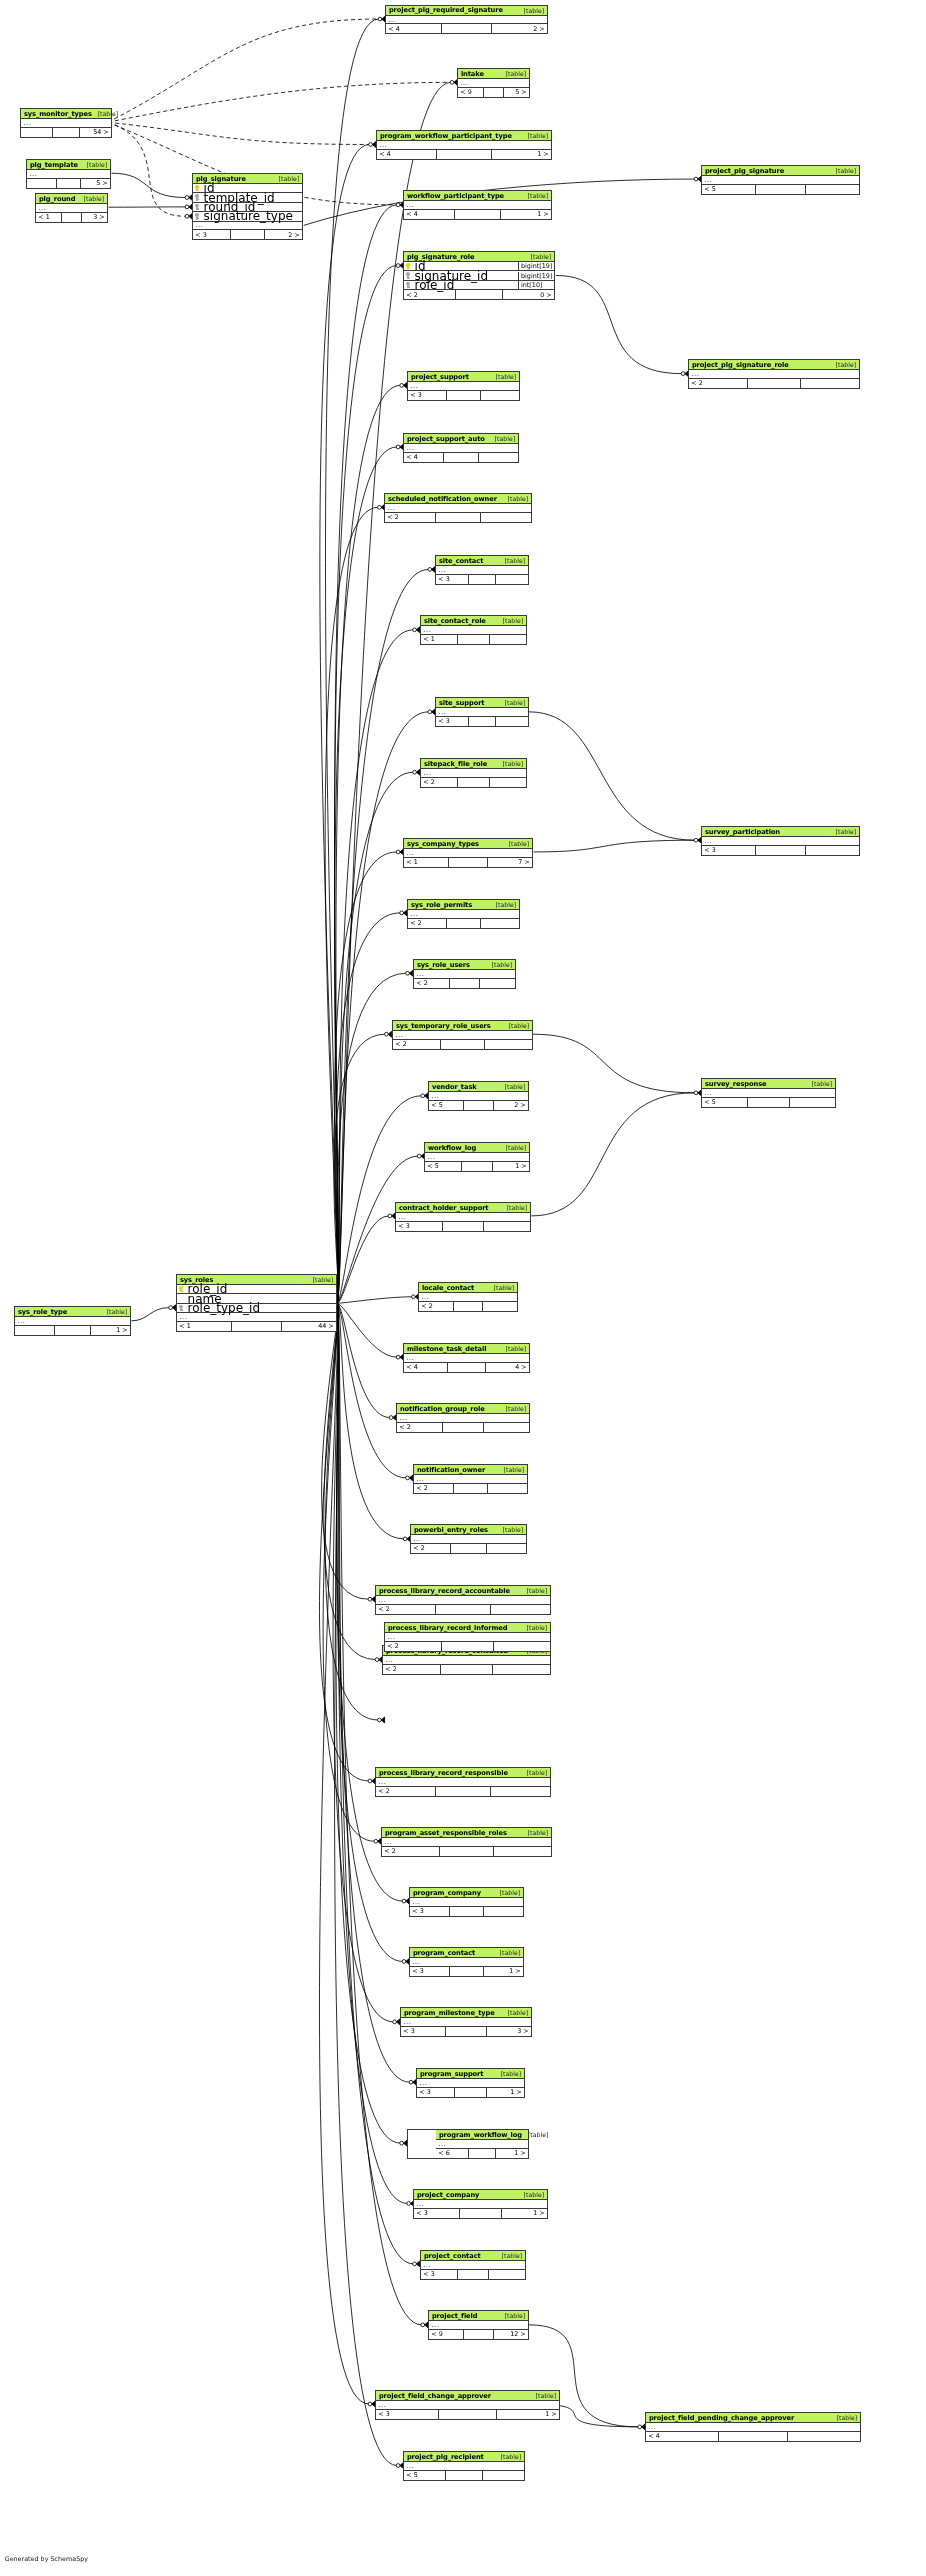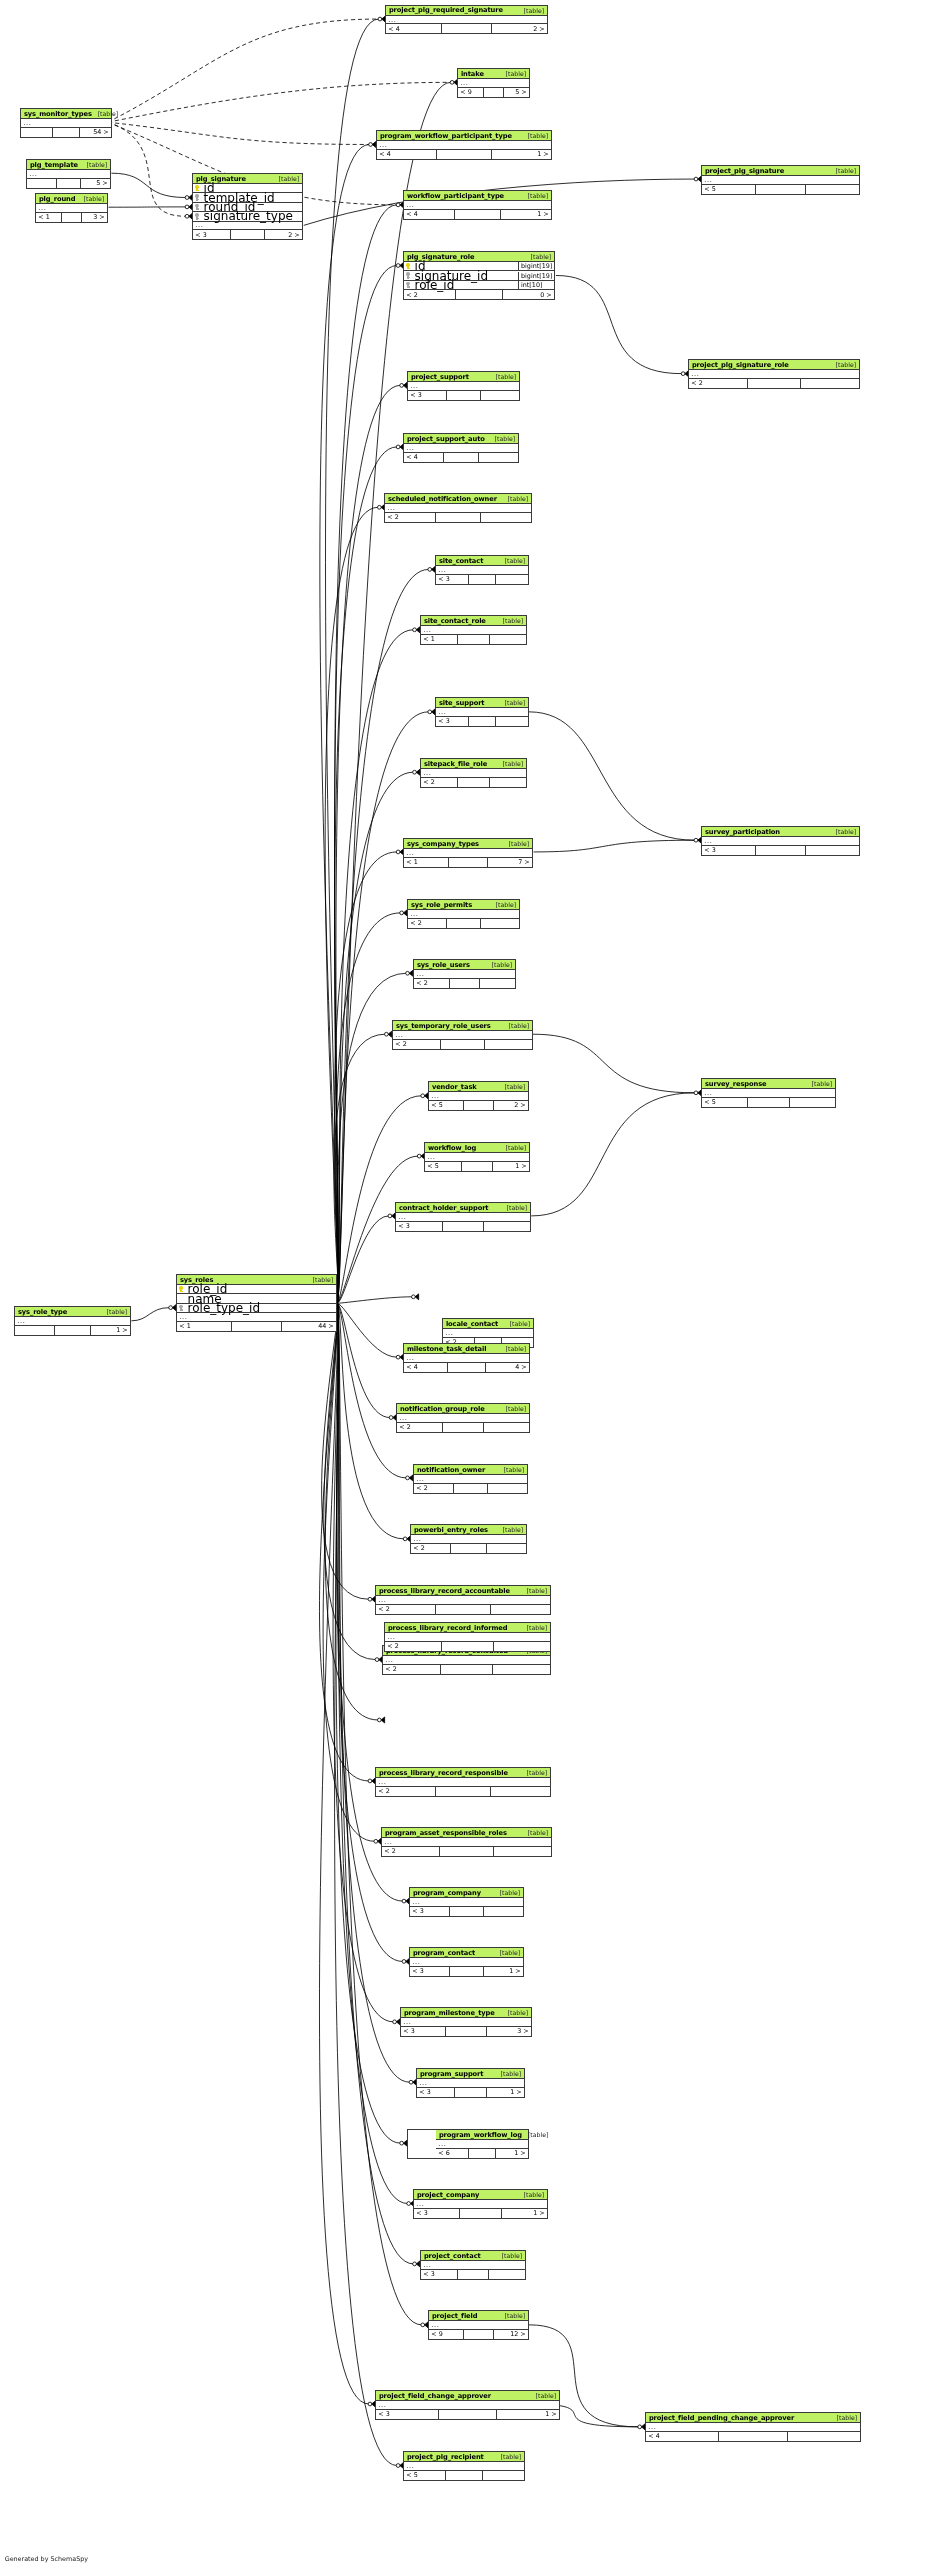--- a/index.html
+++ b/index.html
@@ -649,21 +649,21 @@
           <span class="nm">contract_holder_support</span>
           <span class="tg">[table]</span>
         </div>
         <div class="ell">...</div>
         <div class="ftr">
           <div class="f1">&lt; 3</div>
           <div class="f2"></div>
           <div class="f3"></div>
         </div>
       </div>
-      <div class="tbl" style="left: 418px; top: 1318px; width: 92px; margin-left: 24px;">
+      <div class="tbl" style="left: 418px; top: 1282px; width: 100px;">
         <div class="hdr">
           <span class="nm">locale_contact</span>
           <span class="tg">[table]</span>
         </div>
         <div class="ell">...</div>
         <div class="ftr">
           <div class="f1">&lt; 2</div>
           <div class="f2"></div>
           <div class="f3"></div>
         </div>

